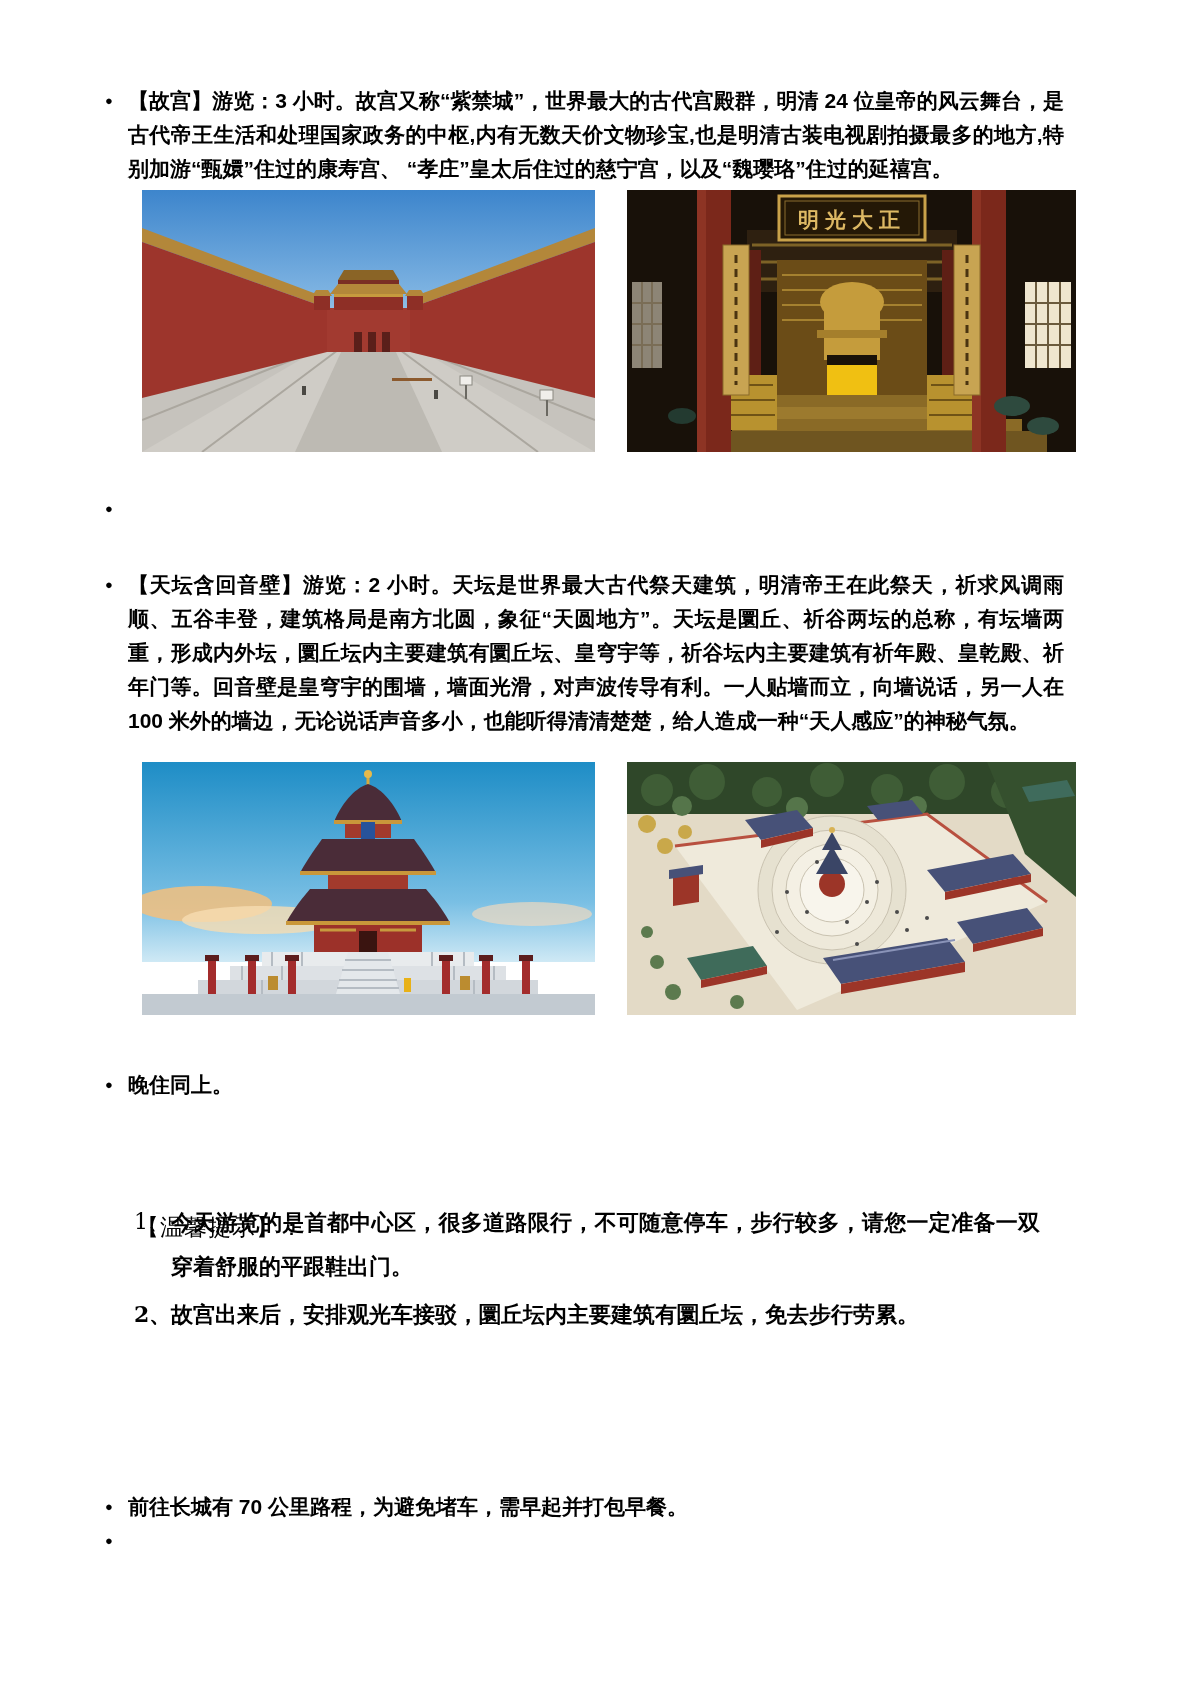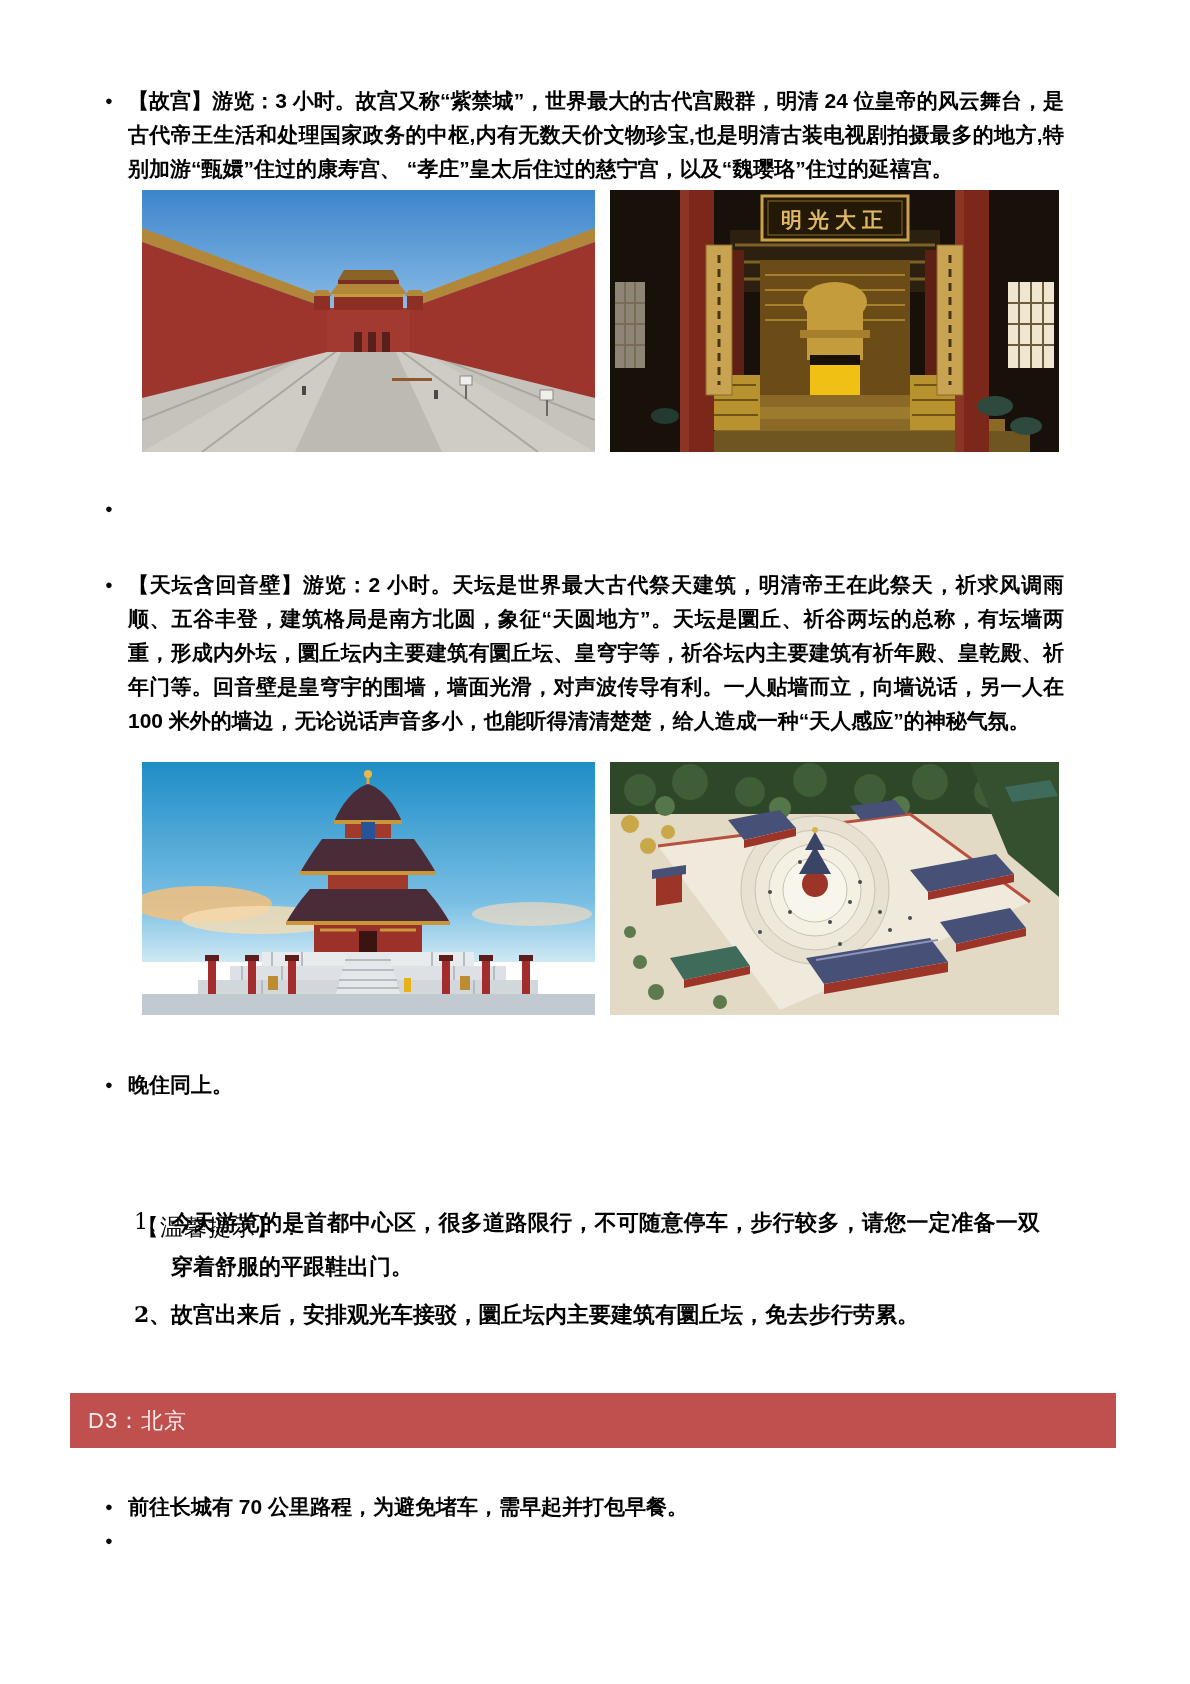--- a/index.html
+++ b/index.html
@@ -8,21 +8,21 @@
     font-family:"Liberation Sans","DejaVu Sans",sans-serif;color:#000;
   }
   .para{
     position:absolute;font-size:21px;font-weight:700;line-height:34px;color:#000;
     text-align:justify;
   }
   .para .dot{
     position:absolute;left:-23px;top:0;font-size:13px;line-height:34px;color:#000;
   }
   .red{color:#FE0000;}
-  .imgrow{position:absolute;display:flex;gap:15px;}
+  .imgrow{position:absolute;display:flex;gap:32px;}
   .photo{display:block;}
   .kaiti{font-family:"DejaVu Serif","Liberation Serif",serif;font-weight:400;}
   .tips-title{position:absolute;font-size:23px;color:#000;letter-spacing:1px;}
   .tip{position:absolute;font-size:22px;line-height:44px;color:#000;text-align:justify;}
   .tip .num{position:absolute;left:0;top:0;}
   .tip .num.bold{font-weight:700;}
   .tip .txt{display:block;padding-left:37px;font-weight:bold;}
   .day-banner{
     position:absolute;left:70px;top:1393px;width:1046px;height:55px;background:#C0504D;
     display:flex;align-items:center;box-sizing:border-box;padding-left:18px;
@@ -268,23 +268,20 @@
   <div class="tip kaiti" style="left:134px;top:1200px;width:906px">
     <span class="num">1、</span>
     <span class="txt">今天游览的是首都中心区，很多道路限行，不可随意停车，步行较多，请您一定准备一双穿着舒服的平跟鞋出门。</span>
   </div>
 
   <div class="tip kaiti" style="left:134px;top:1292px;width:906px">
     <span class="num bold">2、</span>
     <span class="txt">故宫出来后，安排观光车接驳，圜丘坛内主要建筑有圜丘坛，免去步行劳累。</span>
   </div>
 
-  <div class="day-banner">
-    <span>D3：北京</span>
-  </div>
 
   <div class="para" style="left:128px;top:1490px;width:936px">
     <span class="dot">●</span>
     <span>前往长城有 70 公里路程，为避免堵车，需早起并打包早餐。</span>
   </div>
 
   <div class="para" style="left:128px;top:1524px;width:936px">
     <span class="dot">●</span>
   </div>
 

